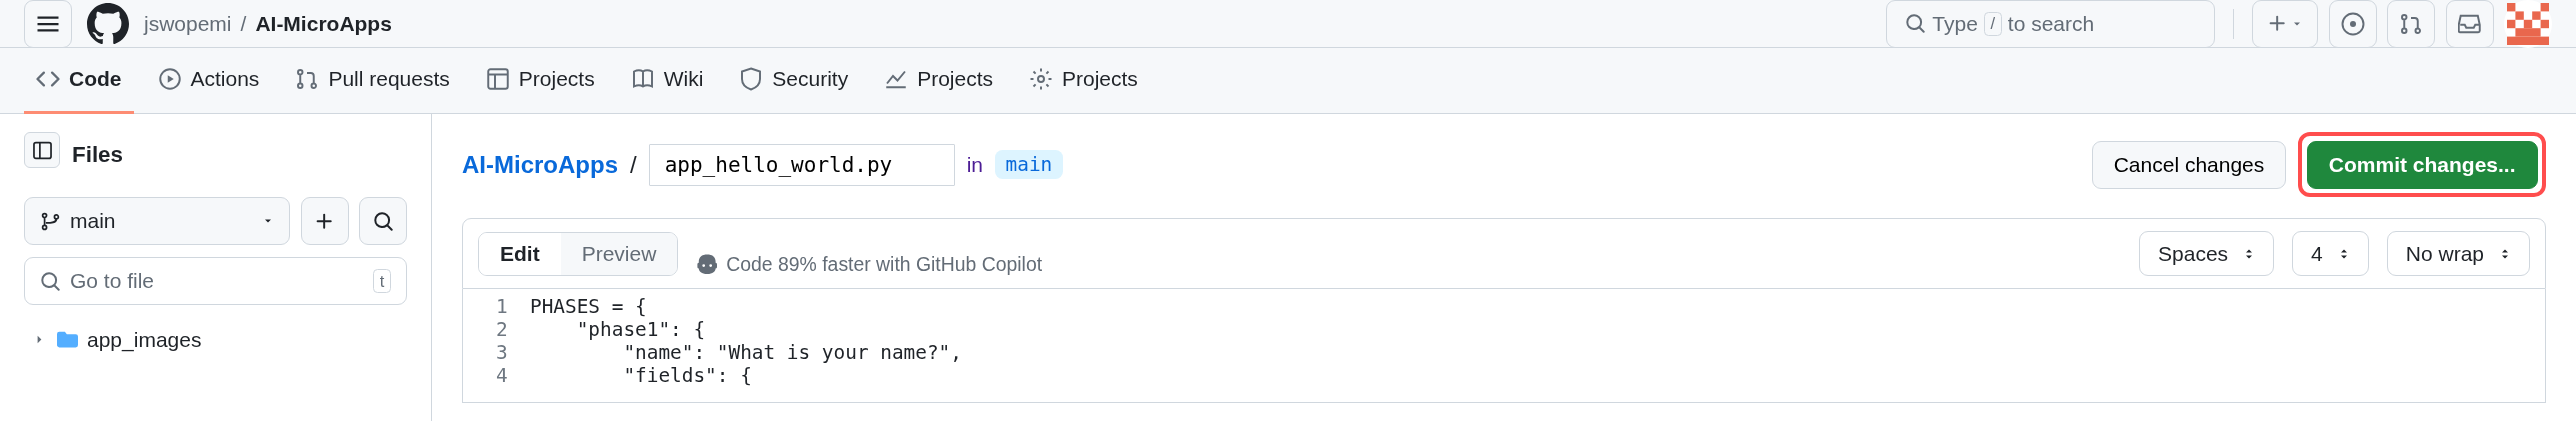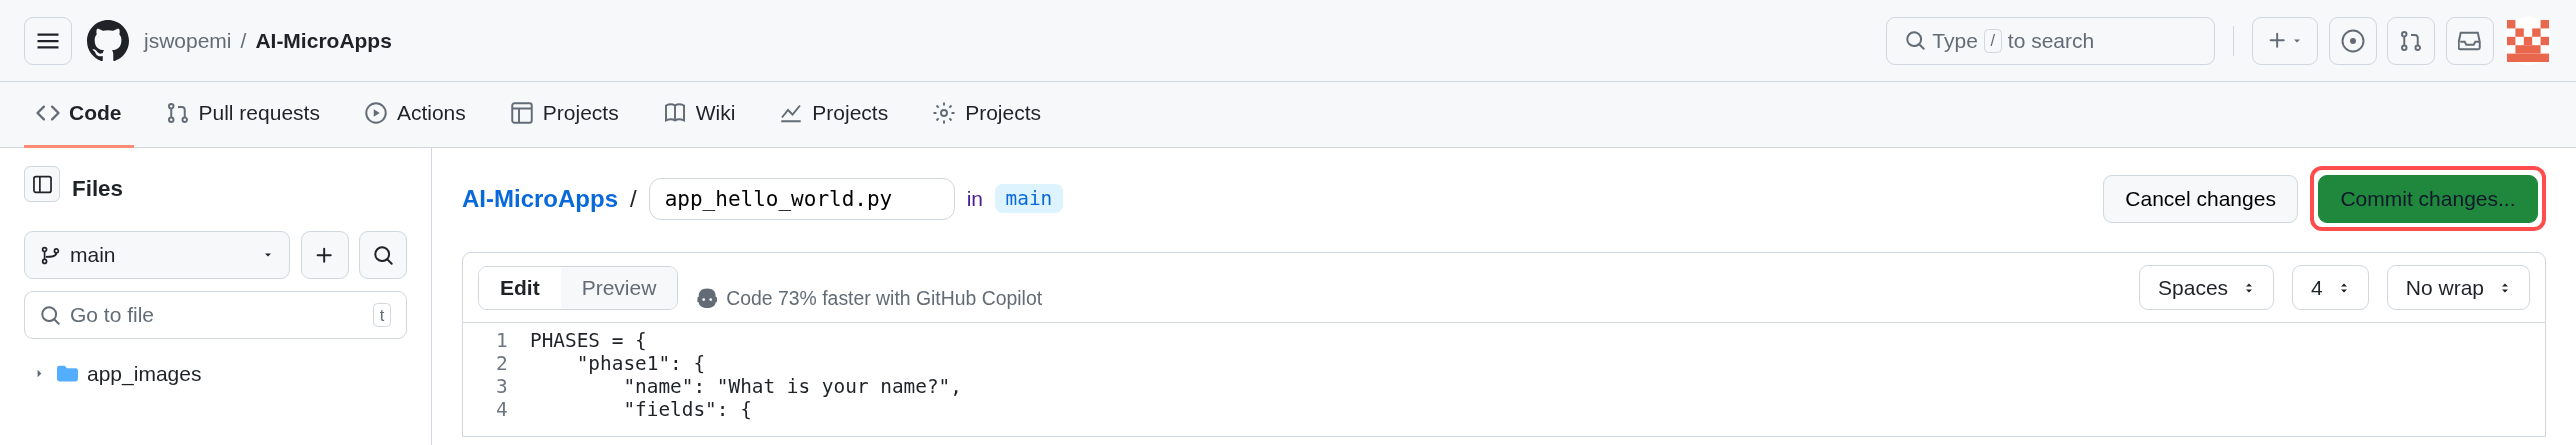--- a/index.html
+++ b/index.html
@@ -1,35 +1,35 @@
 <!DOCTYPE html>
 <html style="font-size:12px"><head>
   <meta charset="utf-8">
   <style>
     * { margin: 0; padding: 0; box-sizing: border-box; }
     body { font-family: -apple-system, BlinkMacSystemFont, "Segoe UI", Helvetica, Arial, sans-serif; background: #ffffff; color: #1f2328; font-size: 21px; }
     
     
-    .top-header { display: flex; align-items: center; padding: 12px 24px; gap: 12px; background: #f6f8fa; border-bottom: 0.7px solid #d0d7de; height: 82px; }
+    .top-header { display: flex; align-items: center; padding: 12px 24px; gap: 12px; background: #f6f8fa; border-bottom: 0.7px solid #d0d7de; height: 48px; }
     .hamburger { width: 48px; height: 48px; border: 0.7px solid #d0d7de; border-radius: 9px; display: flex; align-items: center; justify-content: center; cursor: pointer; background: #f6f8fa; }
     .gh-logo { width: 48px; height: 48px; display: flex; align-items: center; justify-content: center; }
     .breadcrumb { display: flex; align-items: center; gap: 9px; font-size: 21px; }
     .breadcrumb .owner { color: #636c76; }
     .breadcrumb .sep { color: #636c76; }
     .breadcrumb .repo { font-weight: 600; color: #1f2328; }
     .top-spacer { flex: 1; }
     .search-box { display: flex; align-items: center; gap: 6px; border: 0.7px solid #d0d7de; border-radius: 9px; padding: 7.5px 18px; color: #636c76; background: #f6f8fa; height: 48px; min-width: 329px; }
     .kbd { display: inline-flex; align-items: center; justify-content: center; border: 0.7px solid #d0d7de; border-radius: 4.5px; padding: 0 4.5px; font-size: 16.5px; height: 24px; min-width: 18px; color: #636c76; }
     .top-actions { display: flex; gap: 10.5px; align-items: center; }
     .icon-btn { width: 48px; height: 48px; border: 0.7px solid #d0d7de; border-radius: 9px; display: flex; align-items: center; justify-content: center; cursor: pointer; background: #f6f8fa; color: #636c76; }
     .icon-btn.plus { width: 66px; justify-content: center; gap: 3px; }
     .avatar { width: 48px; height: 48px; border-radius: 50%; display: flex; align-items: center; justify-content: center; background: #fff; }
     
     
-    .repo-nav { display: flex; align-items: center; gap: 20px; padding: 0 24px; background: #f6f8fa; height: 66px; border-bottom: 0.7px solid #d0d7de; }
+    .repo-nav { display: flex; align-items: center; gap: 12px; padding: 0 24px; background: #f6f8fa; height: 66px; border-bottom: 0.7px solid #d0d7de; }
     .nav-item { display: flex; align-items: center; gap: 9px; padding: 12px 12px; color: #1f2328; font-size: 21px; cursor: pointer; border-bottom: 3px solid transparent; height: 66px; }
     .nav-item.active { border-bottom-color: #fd8c73; font-weight: 600; }
     .nav-icon { display: flex; align-items: center; justify-content: center; color: #636c76; }
     
     
     .main { display: flex; }
     .sidebar { width: 432px; border-right: 0.7px solid #d0d7de; padding: 18px 24px; }
     .sidebar-header { display: flex; align-items: flex-end; gap: 12px; margin-bottom: 29px; }
     .files-icon-box { width: 36px; height: 36px; border: 0.7px solid #d0d7de; border-radius: 6px; display: flex; align-items: center; justify-content: center; background: #f6f8fa; }
     .sidebar-title { font-size: 22.4px; font-weight: 600; }
@@ -41,26 +41,26 @@
     .file-filter-left { display: flex; align-items: center; gap: 9px; }
     .file-tree { display: flex; flex-direction: row; gap: 6px; }
     .tree-item { display: flex; align-items: center; gap: 9px; padding: 7.5px 6px; cursor: pointer; color: #1f2328; }
     .chevron { color: #636c76; width: 18px; display: flex; justify-content: center; }
     .folder-icon { color: #54aeff; display: flex; }
     
     .content { flex: 1; padding: 18px 30px; }
     .path-row { display: flex; align-items: center; gap: 12px; margin-bottom: 21px; }
     .path-repo { color: #0969da; font-size: 24px; font-weight: 600; }
     .path-sep { color: #1f2328; font-size: 24px; }
-    .filename-input { border: 0.7px solid #d0d7de; border-radius: 12px; padding: 7.5px 15px; font-size: 21px; font-family: ui-monospace, monospace; height: 42px; min-width: 239px; }
+    .filename-input { border: 0.7px solid #d0d7de; border-radius: 1px; padding: 7.5px 15px; font-size: 21px; font-family: ui-monospace, monospace; height: 42px; min-width: 239px; }
     .in-text { color: #4c1d95; }
     .branch-badge { background: #ddf4ff; color: #0969da; padding: 3px 10.5px; border-radius: 7.5px; font-family: ui-monospace, monospace; font-size: 19.4px; }
     .path-spacer { flex: 1; }
     .btn { border: 0.7px solid #d0d7de; border-radius: 9px; padding: 10.5px 21px; font-size: 21px; cursor: pointer; background: #f6f8fa; font-weight: 500; height: 48px; display: flex; align-items: center; }
-    .btn-primary { background: #1f883d; color: #0f172a; border-color: #1f883d; font-weight: 400; }
+    .btn-primary { background: #1f883d; color: #ffffff; border-color: #1f883d; font-weight: 700; }
     .highlight-box { border: 4.5px solid #ff4d4d; border-radius: 12px; padding: 4.5px; display: flex; }
     
     .editor-toolbar { display: flex; align-items: flex-end; gap: 18px; border: 0.7px solid #d0d7de; border-radius: 9px 9px 0 0; padding: 12px 15px; }
     .tab-group { display: flex; border: 0.7px solid #d0d7de; border-radius: 9px; overflow: hidden; }
     .tab { padding: 9px 21px; cursor: pointer; font-size: 21px; }
     .tab.active { background: #fff; font-weight: 600; }
     .tab:not(.active) { background: #f6f8fa; color: #636c76; }
     .copilot { display: flex; align-items: center; gap: 7.5px; color: #636c76; font-size: 19.4px; }
     .toolbar-spacer { flex: 1; }
     .select-box { display: flex; align-items: center; gap: 15px; border: 0.7px solid #d0d7de; border-radius: 9px; padding: 9px 18px; font-size: 21px; cursor: pointer; height: 45px; background: #fff; }
@@ -148,50 +148,58 @@
     <span class="nav-icon">
         <svg width="24" height="24" viewBox="0 0 16 16">
           <path fill="currentColor" d="M4.72 3.22a.75.75 0 011.06 1.06L2.06 8l3.72 3.72a.75.75 0 11-1.06 1.06L.47 8.53a.75.75 0 010-1.06l4.25-4.25zm6.56 0a.75.75 0 10-1.06 1.06L13.94 8l-3.72 3.72a.75.75 0 101.06 1.06l4.25-4.25a.75.75 0 000-1.06l-4.25-4.25z"></path>
         </svg>
       </span>
     <span>Code</span>
   </div>
   <div class="nav-item">
     <span class="nav-icon">
         <svg width="24" height="24" viewBox="0 0 16 16">
-          <path fill="none" stroke="currentColor" stroke-width="1.3" d="M5 3.5a1.5 1.5 0 11-3 0 1.5 1.5 0 013 0zM5 12.5a1.5 1.5 0 11-3 0 1.5 1.5 0 013 0zM14 12.5a1.5 1.5 0 11-3 0 1.5 1.5 0 013 0zM3.5 5v6M12.5 11V6a2 2 0 00-2-2H8"></path>
-        </svg>
-      </span>
-    <span>Pull requests</span>
-  </div>
-  <div class="nav-item">
-    <span class="nav-icon">
-        <svg width="24" height="24" viewBox="0 0 16 16">
           <circle cx="8" cy="8" r="6.5" fill="none" stroke="currentColor" stroke-width="1.3"></circle>
           <path fill="currentColor" d="M6.5 5.5v5l4-2.5z"></path>
         </svg>
       </span>
     <span>Actions</span>
   </div>
   <div class="nav-item">
     <span class="nav-icon">
         <svg width="24" height="24" viewBox="0 0 16 16">
+          <path fill="none" stroke="currentColor" stroke-width="1.3" d="M5 3.5a1.5 1.5 0 11-3 0 1.5 1.5 0 013 0zM5 12.5a1.5 1.5 0 11-3 0 1.5 1.5 0 013 0zM14 12.5a1.5 1.5 0 11-3 0 1.5 1.5 0 013 0zM3.5 5v6M12.5 11V6a2 2 0 00-2-2H8"></path>
+        </svg>
+      </span>
+    <span>Pull requests</span>
+  </div>
+  <div class="nav-item">
+    <span class="nav-icon">
+        <svg width="24" height="24" viewBox="0 0 16 16">
           <rect x="1.5" y="1.5" width="13" height="13" rx="1.5" fill="none" stroke="currentColor" stroke-width="1.3"></rect>
           <path stroke="currentColor" stroke-width="1.3" d="M1.5 5h13M6 5v9"></path>
         </svg>
       </span>
     <span>Projects</span>
   </div>
   <div class="nav-item">
     <span class="nav-icon">
         <svg width="24" height="24" viewBox="0 0 16 16">
           <path fill="none" stroke="currentColor" stroke-width="1.3" d="M8 3c-1.5-1-4-1-6 0v10c2-1 4.5-1 6 0 1.5-1 4-1 6 0V3c-2-1-4.5-1-6 0zM8 3v10"></path>
         </svg>
       </span>
     <span>Wiki</span>
+  </div>
+  <div class="nav-item">
+    <span class="nav-icon">
+        <svg width="24" height="24" viewBox="0 0 16 16">
+          <path fill="none" stroke="currentColor" stroke-width="1.3" d="M8 1l6 2v5c0 4-3 6-6 7-3-1-6-3-6-7V3l6-2z"></path>
+        </svg>
+      </span>
+    <span>Security</span>
   </div>
   <div class="nav-item">
     <span class="nav-icon">
         <svg width="24" height="24" viewBox="0 0 16 16">
           <path fill="none" stroke="currentColor" stroke-width="1.3" d="M1.5 13.5h13M2 11l4-5 3 3 5-6"></path>
         </svg>
       </span>
     <span>Projects</span>
   </div>
   <div class="nav-item">
@@ -281,21 +289,21 @@
 
     <div class="editor-toolbar">
       <div class="tab-group">
         <div class="tab active">Edit</div>
         <div class="tab">Preview</div>
       </div>
       <div class="copilot">
         <svg width="22.4" height="22.4" viewBox="0 0 16 16">
             <path fill="currentColor" d="M7.998 1C4 1 2 3 2 6v1c-1 0-1 1-1 1v2s0 1 1 1c0 2 2 4 6 4s6-2 6-4c1 0 1-1 1-1V8s0-1-1-1V6c0-3-2-5-6.002-5zM5.5 8a1 1 0 110 2 1 1 0 010-2zm5 0a1 1 0 110 2 1 1 0 010-2z"></path>
           </svg>
-        <span>Code 73% faster with GitHub Copilot</span>
+        <span>Code 89% faster with GitHub Copilot</span>
       </div>
       <div class="toolbar-spacer"></div>
       <div class="select-box">
         <span>Spaces</span>
         <svg width="12" height="12" viewBox="0 0 16 16">
             <path fill="currentColor" d="M4 6l4-4 4 4zM4 10l4 4 4-4z"></path>
           </svg>
       </div>
       <div class="select-box">
         <span>4</span>

